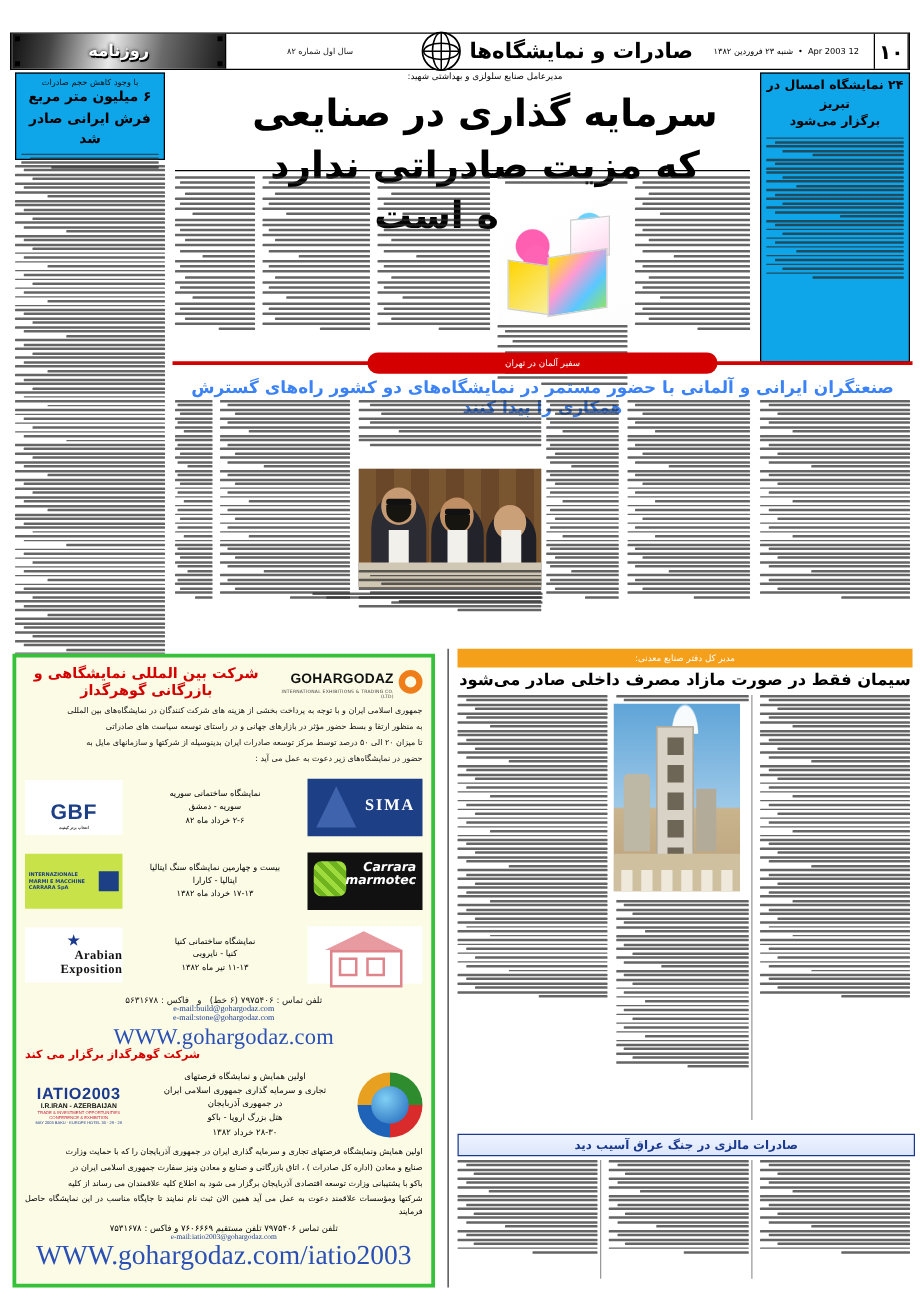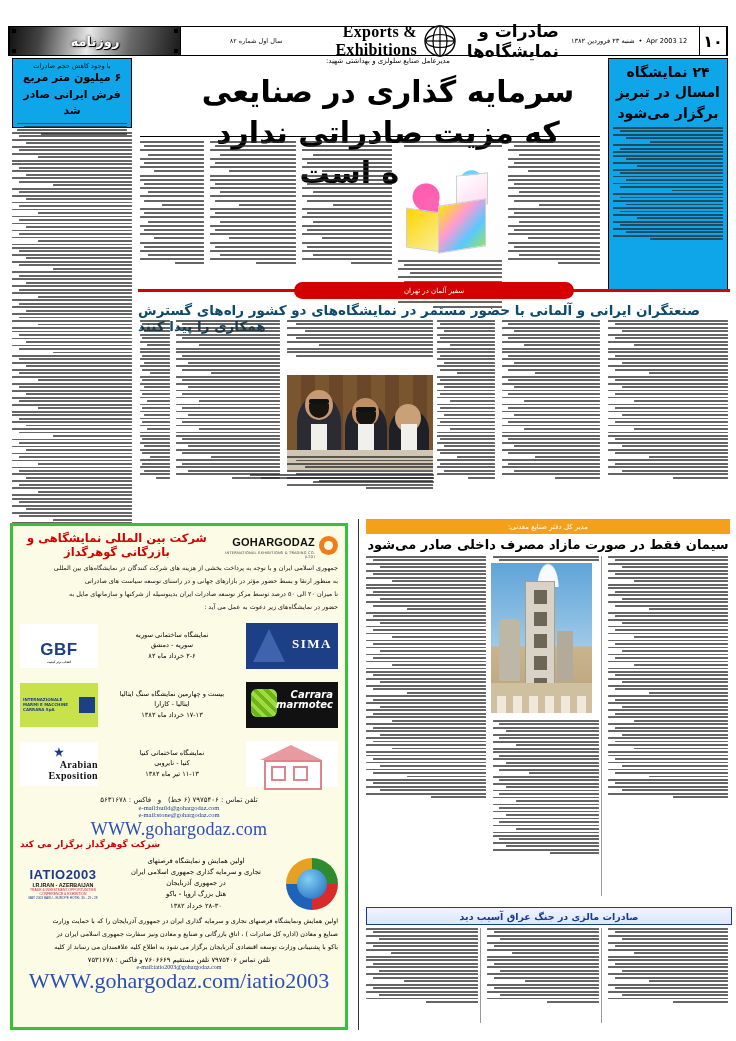--- a/index.html
+++ b/index.html
@@ -44,21 +44,21 @@
   #title-fa{font-size:17px;font-weight:700;}
   #globe{width:34px;height:34px;position:relative;flex:0 0 34px;}
   #date-zone{flex:0 0 140px;display:flex;align-items:center;justify-content:center;
      font-size:6.6px;border-right:1.5px solid #000;gap:4px;}
   #pageno{flex:0 0 26px;display:flex;align-items:center;justify-content:center;
      font-size:16px;font-weight:700;border-right:1.5px solid #000;}
 
   
   .boxed{border:1.2px solid #000;box-sizing:border-box;background:#0ea5e9;}
   .kicker{font-size:6.6px;text-align:center;color:#111;}
-  .hdl-sm{font-size:14px;font-weight:700;text-align:center;line-height:1.45;}
+  .hdl-sm{font-size:10px;font-weight:700;text-align:center;line-height:1.45;}
   .hdl-md{font-size:11px;font-weight:700;text-align:center;line-height:1.5;}
 
   
   #box-carpet{position:absolute;left:12px;top:58px;width:120px;height:70px;padding:3px 4px;}
   
   #box-tabriz{position:absolute;left:608px;top:58px;width:120px;height:232px;padding:3px 4px;}
 
   
   #lead-kicker{position:absolute;left:248px;top:57px;width:280px;text-align:center;font-size:7px;}
   #lead-headline{position:absolute;left:176px;top:72px;width:424px;text-align:center;
@@ -83,22 +83,22 @@
      background:linear-gradient(150deg,#ffffff,#ffd9ef);transform:skewY(-6deg);}
   #boxes-photo .tuft{position:absolute;left:18px;top:36px;width:26px;height:22px;
      background:radial-gradient(ellipse at 50% 60%,#ff63b4 0 10px,transparent 11px);}
 
   
   #banner-red-wrap{position:absolute;left:138px;top:282px;width:592px;height:17px;}
   #banner-red-wrap .bar{position:absolute;left:0;right:0;top:7px;height:3px;background:#d40000;}
   #banner-red-wrap .pill{position:absolute;left:50%;transform:translateX(-50%);top:0;
      height:17px;min-width:280px;background:#d40000;border-radius:9px;
      display:flex;align-items:center;justify-content:center;color:#fff;font-size:7px;}
-  #red-headline{position:absolute;left:138px;top:302px;width:592px;text-align:left;
-     font-size:13.5px;font-weight:700;color:#0c4a6e;}
+  #red-headline{position:absolute;left:138px;top:302px;width:592px;text-align:center;
+     font-size:13.5px;font-weight:700;color:#3b82f6;}
 
   
   #photo-meeting{position:absolute;left:287px;top:375px;width:146px;height:95px;overflow:hidden;
      background:linear-gradient(#6a4a2a,#3a2614);}
   #photo-meeting .wall{position:absolute;inset:0;background:
      repeating-linear-gradient(90deg,#7a5630 0 14px,#6a4728 14px 28px);}
   #photo-meeting .tbl{position:absolute;left:0;right:0;bottom:0;height:20px;background:#cfc6b4;}
   #photo-meeting .man{position:absolute;bottom:12px;border-radius:44% 44% 0 0;}
   #photo-meeting .m1{left:10px;width:44px;height:62px;background:#2b2b33;}
   #photo-meeting .m1 .head{position:absolute;left:8px;top:-6px;width:28px;height:30px;border-radius:50%;background:#c69a72;}
@@ -223,21 +223,20 @@
       <span id="title-fa">صادرات و نمایشگاه‌ها</span>
       <span id="globe">
         <svg viewBox="0 0 34 34" width="34" height="34" aria-hidden="true">
           <circle cx="17" cy="17" r="15" fill="#fff" stroke="#000" stroke-width="1.4"></circle>
           <ellipse cx="17" cy="17" rx="7" ry="15" fill="none" stroke="#000" stroke-width="1.2"></ellipse>
           <ellipse cx="17" cy="17" rx="14" ry="6.5" fill="none" stroke="#000" stroke-width="1.2"></ellipse>
           <line x1="2" y1="17" x2="32" y2="17" stroke="#000" stroke-width="1.2"></line>
           <line x1="17" y1="2" x2="17" y2="32" stroke="#000" stroke-width="1.2"></line>
         </svg>
       </span>
-      <span id="title-en">Exports &amp; Exhibitions</span>
     </div>
 
     <div id="issue-line">سال اول   شماره ۸۲</div>
 
     <div id="logo-block">
       <span class="corner c1"></span>
         <span class="corner c2"></span>
       <span class="corner c3"></span>
         <span class="corner c4"></span>
       <span class="logoword">روزنامه</span>
@@ -1285,20 +1284,21 @@
         <div class="l3">TRADE &amp; INVESTMENT OPPORTUNITIES</div>
         <div class="l3">CONFERENCE &amp; EXHIBITION</div>
         <div class="l4">28 - 29 - 30 MAY 2003  BAKU - EUROPE HOTEL</div>
       </div>
     </div>
 
     <div id="iatio-body">
       <p>اولین همایش ونمایشگاه فرصتهای تجاری و سرمایه گذاری ایران در جمهوری آذربایجان را که با حمایت وزارت</p>
       <p>صنایع و معادن (اداره کل صادرات ) ، اتاق بازرگانی و صنایع و معادن ونیز سفارت جمهوری اسلامی ایران در</p>
       <p>باکو با پشتیبانی وزارت توسعه اقتصادی آذربایجان برگزار می شود به اطلاع کلیه علاقمندان می رساند از کلیه</p>
+      <p>شرکتها ومؤسسات علاقمند دعوت به عمل می آید همین الان ثبت نام نمایند تا جایگاه مناسب در این نمایشگاه حاصل فرمایند</p>
     </div>
 
     <div id="ad-contact2">
       <span>تلفن تماس</span>
       <span>۷۹۷۵۴۰۶</span>
       <span>تلفن مستقیم</span>
       <span>۷۶۰۶۶۶۹</span>
       <span>و فاکس :</span>
       <span>۷۵۳۱۶۷۸</span>
     </div>

